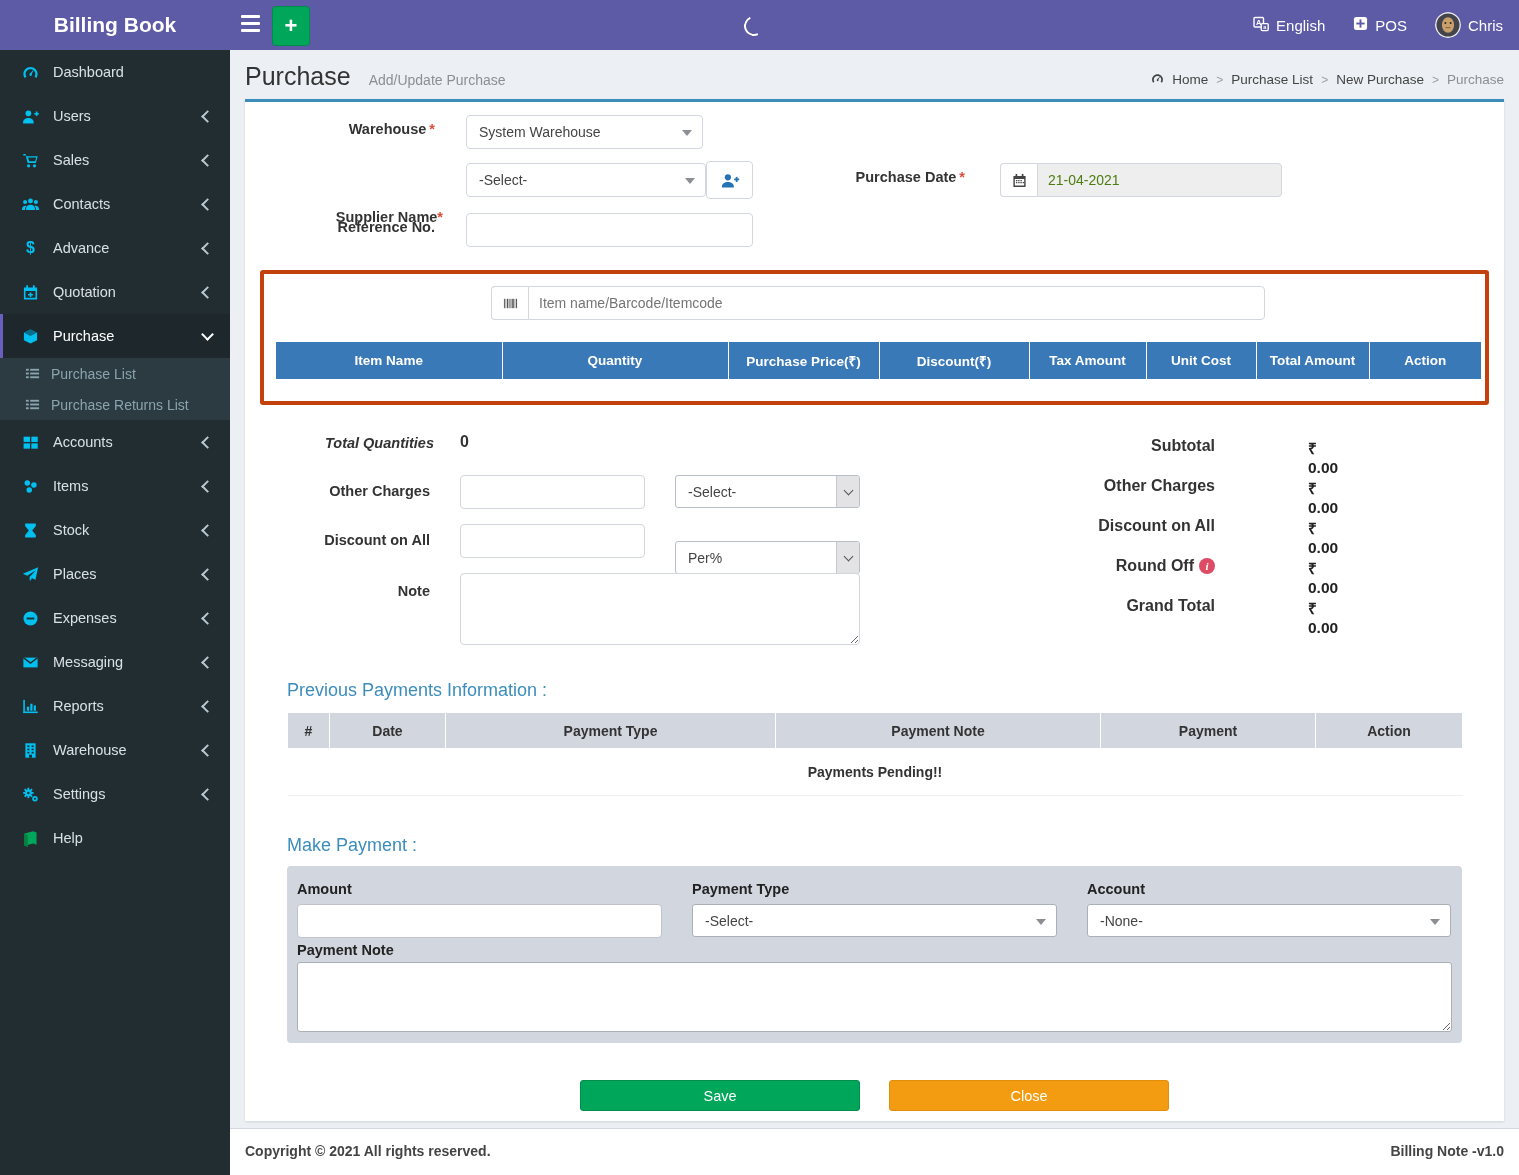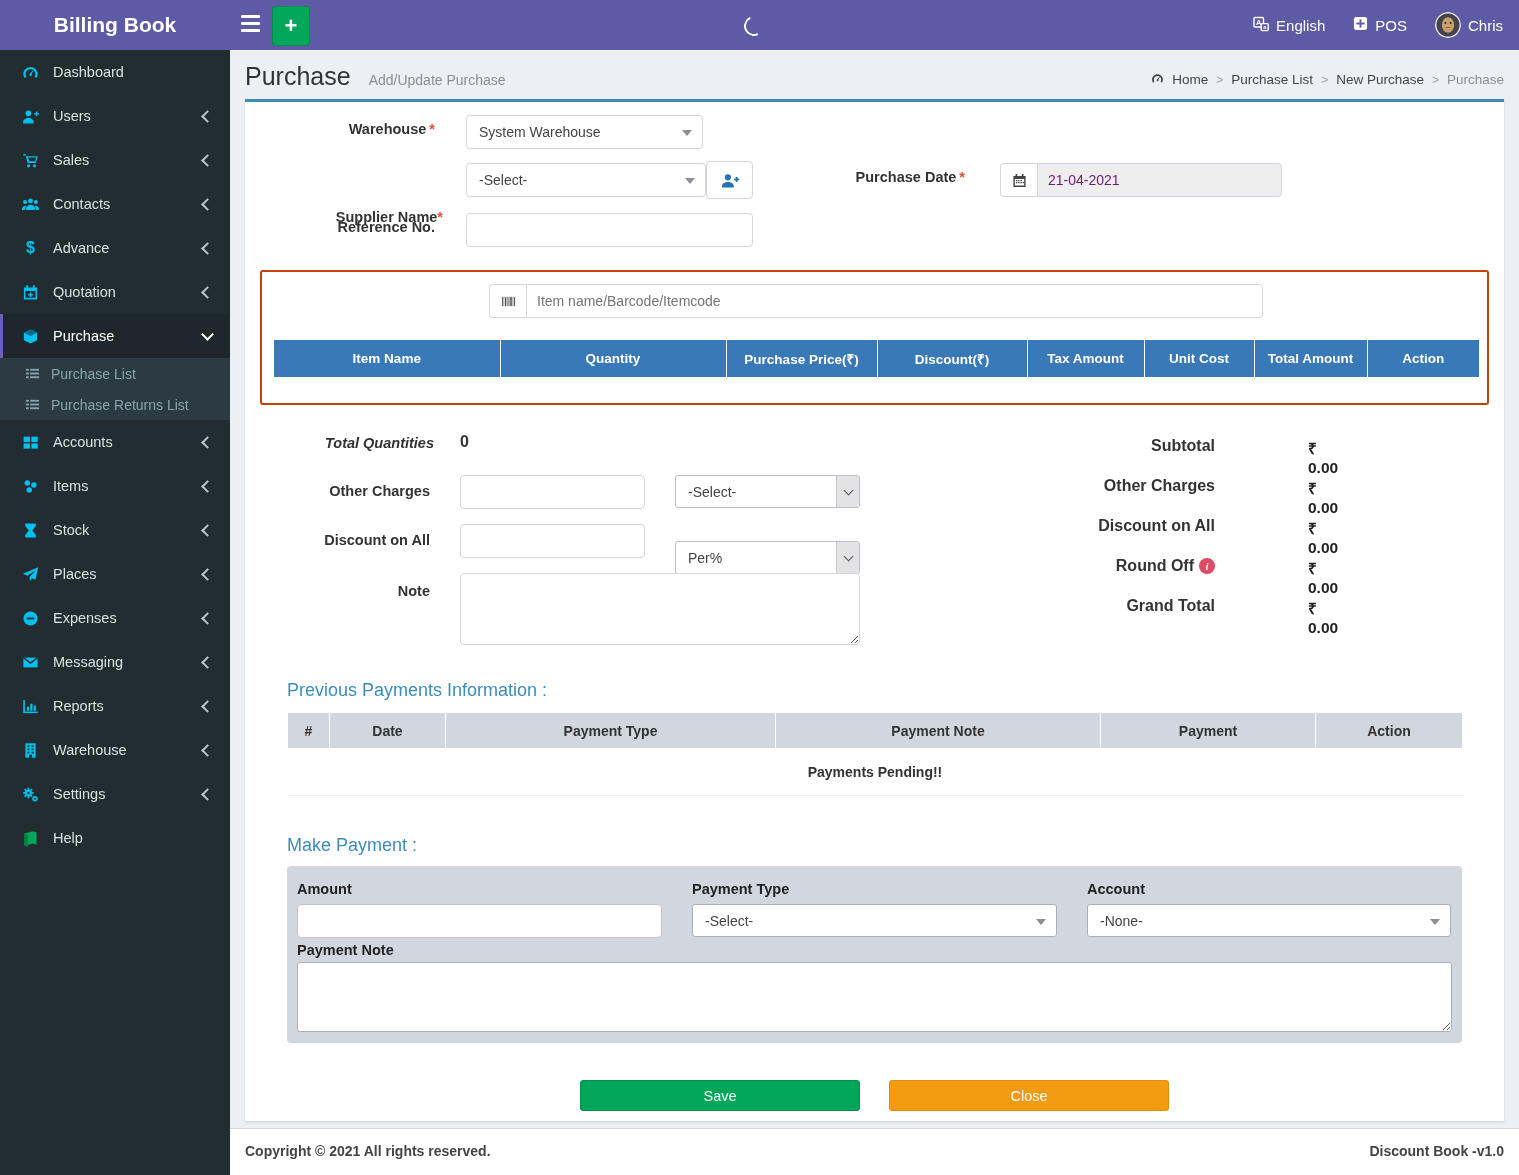--- a/index.html
+++ b/index.html
@@ -41,35 +41,35 @@
   .breadcrumb{position:absolute;right:15px;top:22px;display:flex;align-items:center;gap:8px;font-size:13.5px;color:#444;}
   .breadcrumb .sep{color:#9aa0a6;font-size:12px;}
   .breadcrumb .current{color:#8b8f94;}
   .bc-home-icon svg{width:13px;height:13px;fill:#444;vertical-align:-1px;}
   
   .card{position:absolute;left:245px;top:99px;width:1259px;height:1019px;background:#fff;
     border-top:3px solid #3c8dbc;box-shadow:0 1px 2px rgba(0,0,0,0.12);}
   label.f{font-weight:bold;font-size:14.5px;color:#333;}
   .req{color:#dd4b39;margin-left:3px;}
   .txt{border:1px solid #d2d6de;border-radius:4px;background:#fff;height:34px;box-sizing:border-box;
-    font-family:"Liberation Sans",sans-serif;font-size:14px;padding:16px 10px;color:#701a75;outline:none;}
+    font-family:"Liberation Sans",sans-serif;font-size:14px;padding:16px 10px;color:#4d7c0f;outline:none;}
   .sel2{border:1px solid #d2d6de;border-radius:4px;background:#fff;height:34px;box-sizing:border-box;display:flex;
     align-items:center;padding:0 26px 0 12px;font-size:14px;color:#444;position:relative;cursor:pointer;}
   .sel2:after{content:"";position:absolute;right:10px;top:14px;border-left:5px solid transparent;
     border-right:5px solid transparent;border-top:6px solid #8b8f94;}
   .nsel{border:1px solid #b9bfc6;border-radius:3px;background:#fff;height:33px;box-sizing:border-box;display:flex;
     align-items:center;padding:0 12px;font-size:14px;color:#444;position:relative;cursor:pointer;}
   .nsel .strip{position:absolute;right:0;top:0;bottom:0;width:22px;background:#e3e3e5;border-left:1px solid #c5c8cc;
     border-radius:0 3px 3px 0;display:flex;align-items:center;justify-content:center;}
   .nsel .strip i{width:6px;height:6px;border-right:1.6px solid #555;border-bottom:1.6px solid #555;transform:rotate(45deg);margin-top:-3px;}
   
   .frow{position:absolute;left:0;width:100%;}
   .flabel{position:absolute;top:8px;text-align:right;}
   
-  .item-box{position:absolute;left:15px;top:168px;width:1229px;height:135px;border:2px solid #c2410c;border-radius:3px;box-sizing:border-box;}
+  .item-box{position:absolute;left:15px;top:168px;width:1229px;height:135px;border:4px solid #c2410c;border-radius:3px;box-sizing:border-box;}
   .search-group{position:absolute;left:227px;top:12px;width:774px;height:34px;display:flex;}
   .search-prepend{width:37px;border:1px solid #d2d6de;border-right:none;border-radius:4px 0 0 4px;background:#fff;
     display:flex;align-items:center;justify-content:center;box-sizing:border-box;}
   .search-prepend svg{width:15px;height:15px;fill:#555;}
   .search-input{flex:1;border-radius:0 4px 4px 0;}
   .items-table{position:absolute;left:12px;top:68px;width:1205px;border-collapse:collapse;table-layout:fixed;}
   .items-table th{background:#3a79b8;color:#fff;font-size:13.5px;font-weight:bold;height:35px;border-right:1px solid #fff;}
   .items-table th:last-child{border-right:none;}
   
   .totals{position:absolute;left:0;top:321px;width:100%;height:240px;}
@@ -572,14 +572,14 @@
       <textarea style="position: absolute; left: 10px; top: 96px; width: 1155px; height: 70px; border: 1px solid rgb(170, 176, 182); border-radius: 3px; box-sizing: border-box; resize: both; font-family: &quot;Liberation Sans&quot;, sans-serif; font-size: 14px; padding: 6px; outline: none;"></textarea>
     </div>
   </div>
 
   <button class="btn btn-save">Save</button>
   <button class="btn btn-close">Close</button>
 </div>
 
 <div class="footer">
   <span class="left">Copyright © 2021 All rights reserved.</span>
-  <span class="right">Discount Book -v1.0</span>
+  <span class="right">Billing Note -v1.0</span>
 </div>
 
 </body></html>

